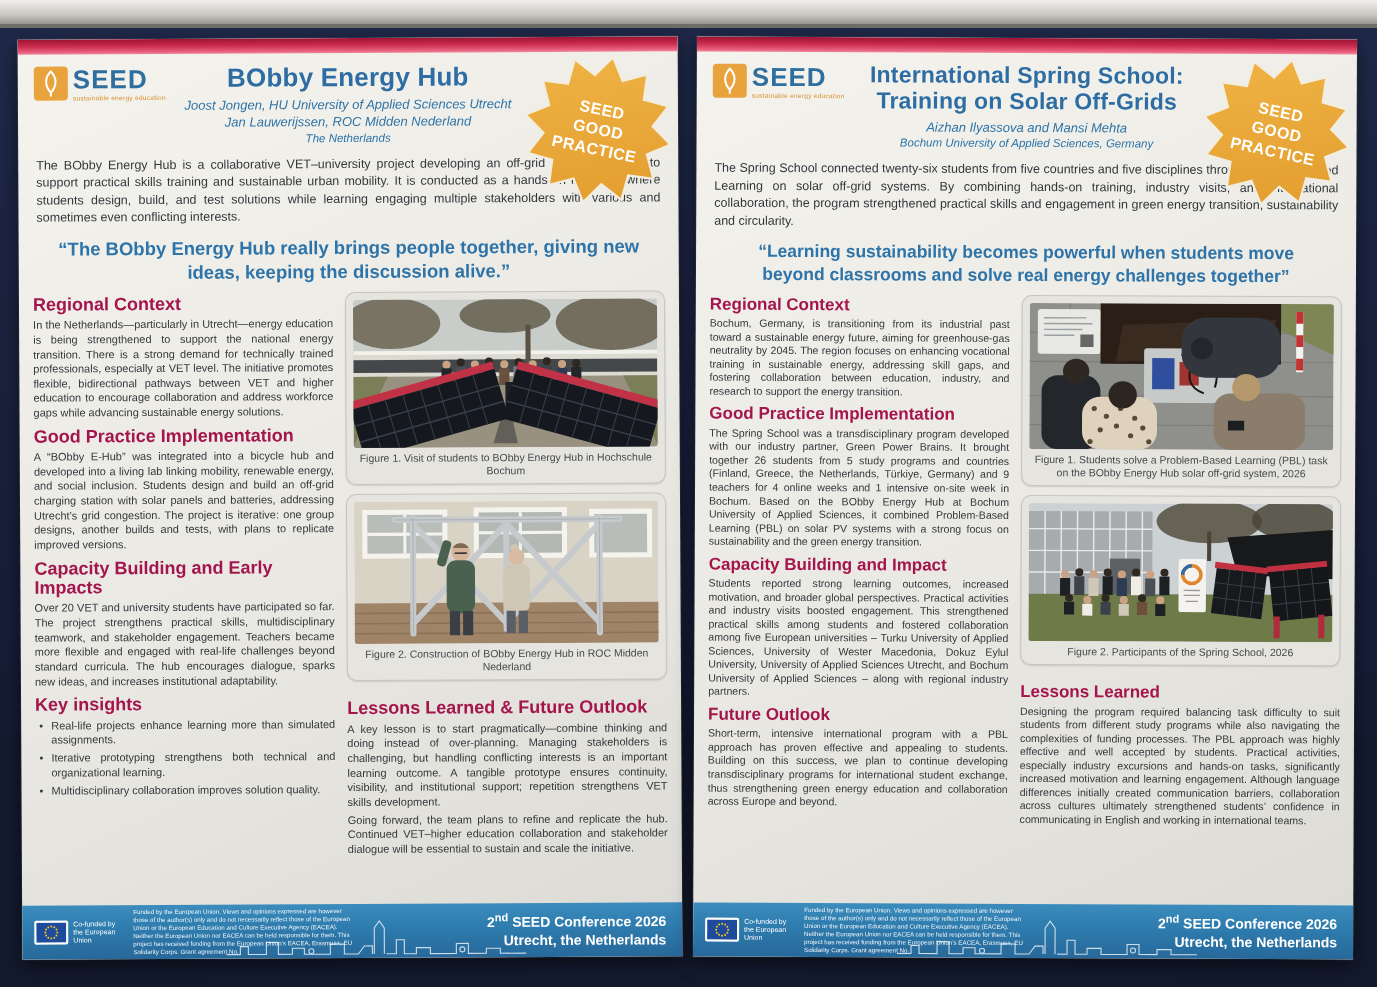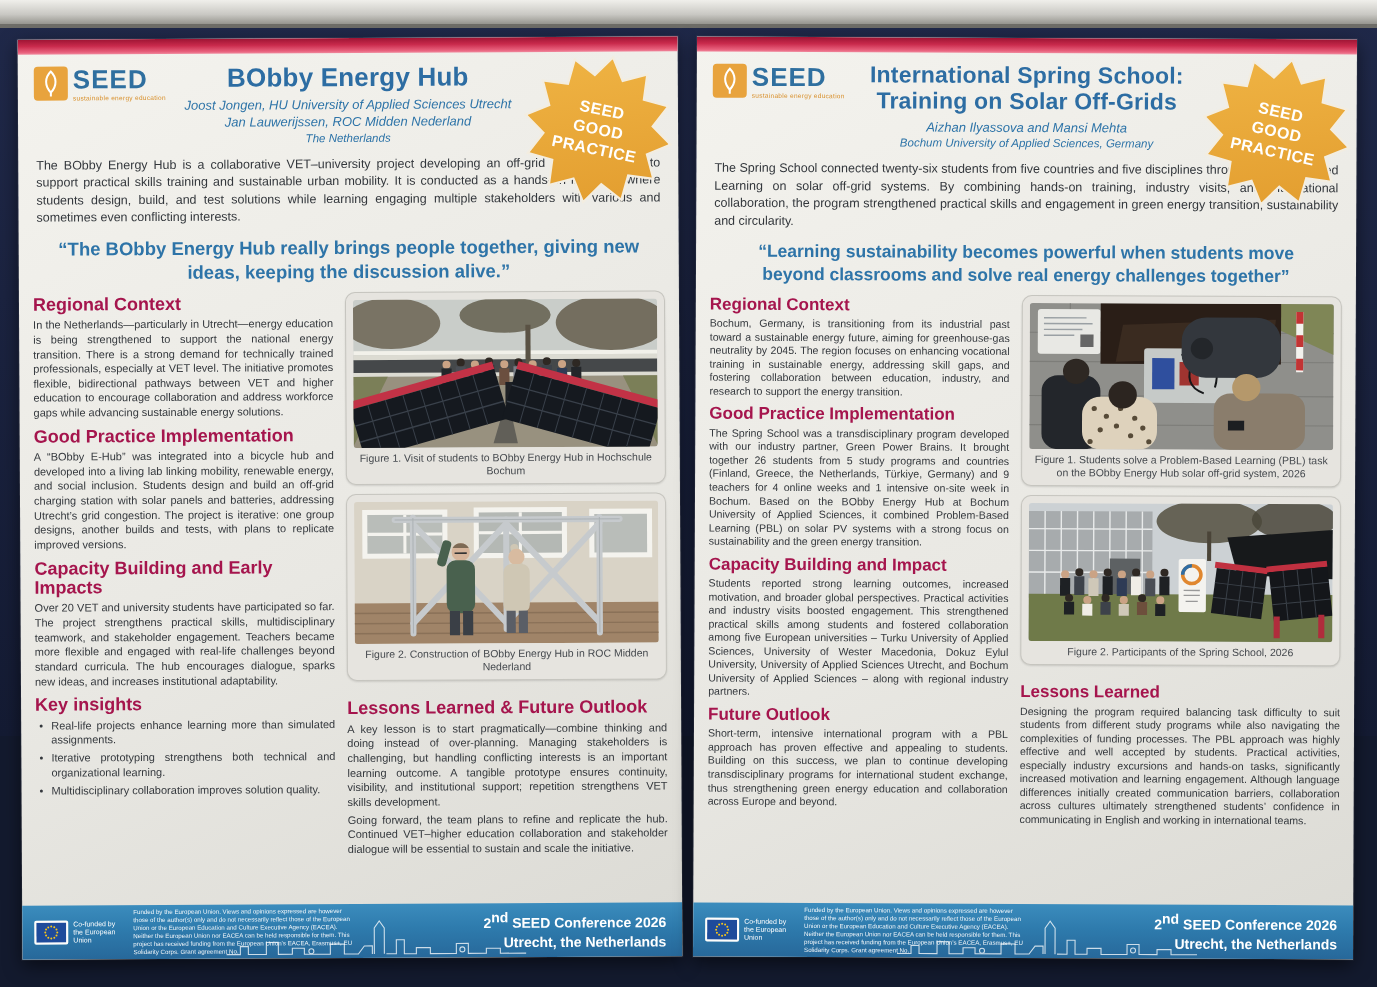--- a/index.html
+++ b/index.html
@@ -74,21 +74,21 @@
              background:linear-gradient(180deg,#3b8cbd 0%, #2e7bad 45%, #27689a 100%);
              color:#fff; overflow:hidden; }
   .eu { display:flex; align-items:center; gap:5px; margin-left:12px; flex:0 0 auto; }
   .eu-flagbox { background:#fdfdfb; border-radius:2px; padding:2px; display:flex; }
   .eu-label { font-size:7px; line-height:1.15; width:52px; }
   .disclaimer { font-size:6.2px; line-height:1.3; width:225px; margin-left:8px; opacity:.92;
                 text-align:left; }
   .skyline { position:absolute; left:50%; bottom:2px; transform:translateX(-42%); opacity:.85; }
   .conf { margin-left:auto; margin-right:16px; text-align:right; font-weight:bold;
           font-size:14px; line-height:1.35; z-index:2; }
-  .conf .sup { font-size:14px; vertical-align:super; }
+  .conf .sup { font-size:11px; vertical-align:super; }
 </style>
 </head>
 <body>
 
 <div class="board">
   <div class="rail"></div>
 
   <div class="posters">
 
     <div class="poster p-left">

